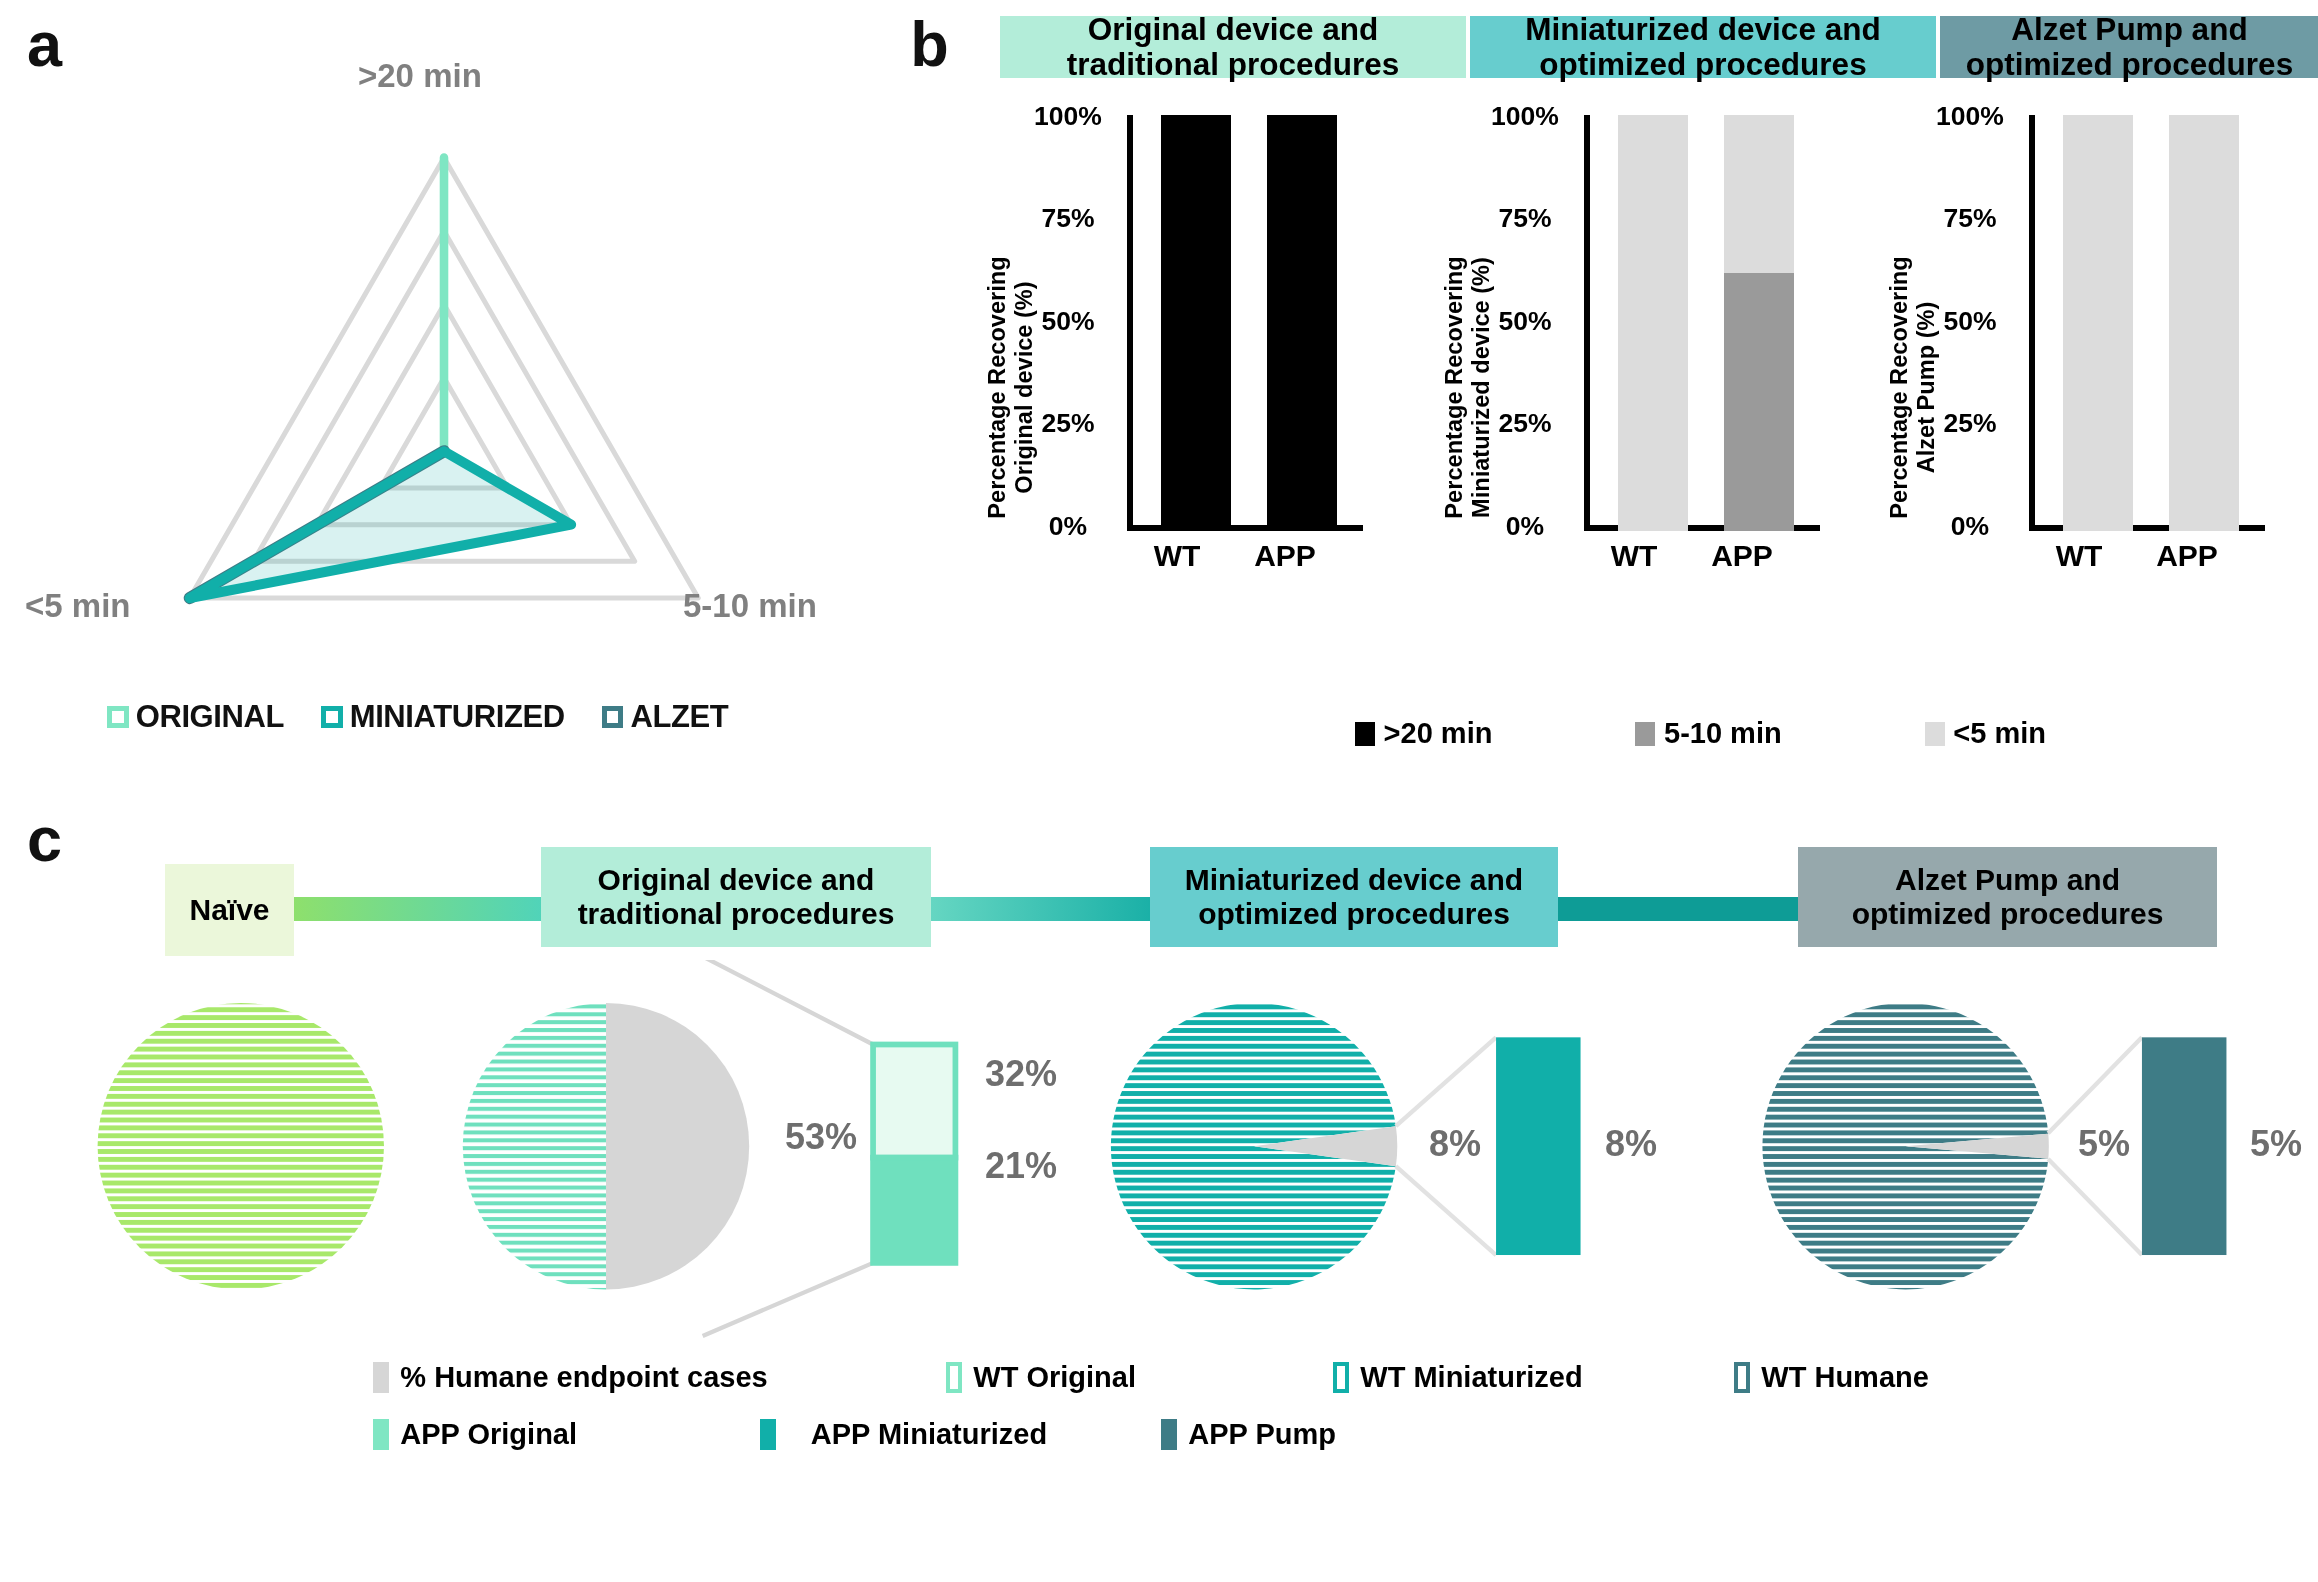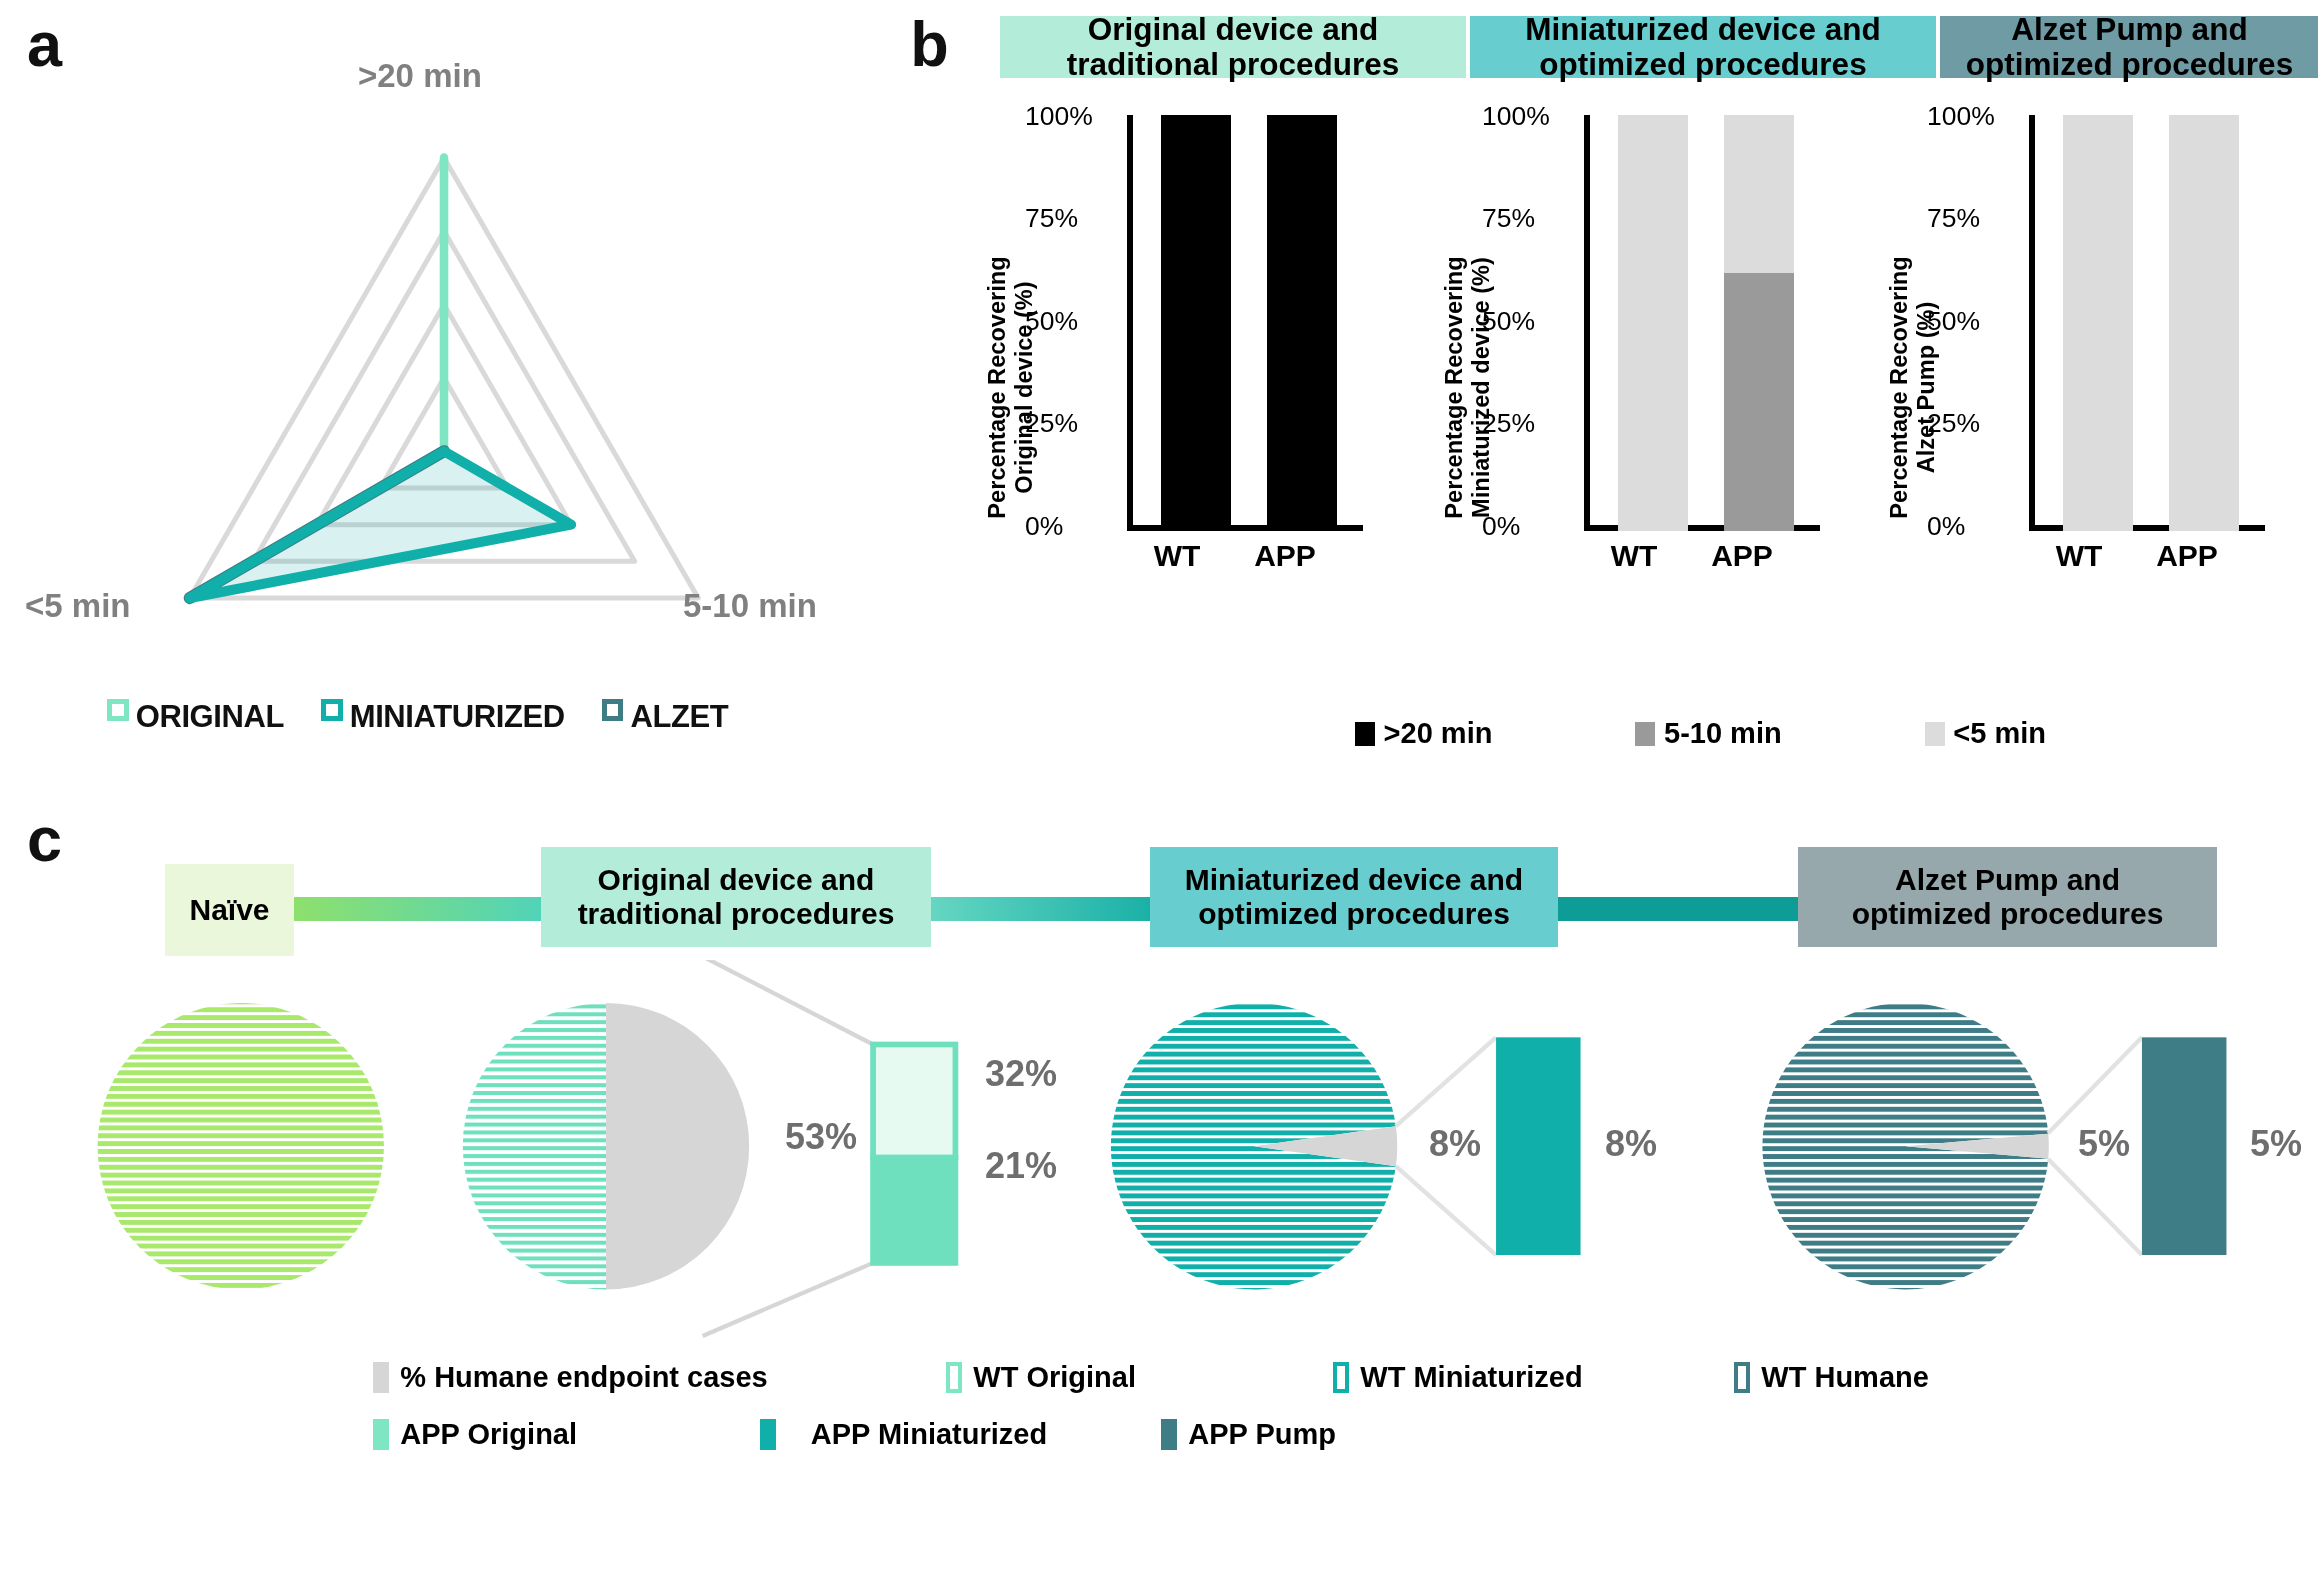--- a/index.html
+++ b/index.html
@@ -9,32 +9,32 @@
     position:relative;overflow:hidden;
   }
   .abs{position:absolute;}
   .pl{font-weight:bold;font-size:63px;color:#111;line-height:1;}
 
   
   #panel-a{left:0;top:0;width:896px;height:781px;}
   .radar-wrap{position:absolute;left:43px;top:93px;width:802px;height:516px;}
   .axis-label{position:absolute;font-size:33px;font-weight:bold;color:#808080;white-space:nowrap;}
   .legend-a{position:absolute;left:107px;top:699px;display:flex;gap:37px;align-items:center;}
-  .legend-a .item{display:flex;align-items:flex-start;gap:7.2px;}
+  .legend-a .item{display:flex;align-items:center;gap:7.2px;}
   .legend-a .sw{width:21.5px;height:21.5px;background:#fff;box-sizing:border-box;}
   .legend-a .lb{font-size:31px;font-weight:bold;color:#111;letter-spacing:-0.4px;}
 
   
   #panel-b{left:896px;top:0;width:1423px;height:781px;}
   .bhead{position:absolute;top:15.8px;height:62px;display:flex;align-items:center;justify-content:center;text-align:center;}
   .bhead span{font-size:31.5px;font-weight:bold;color:#000;line-height:1.12;}
   .bchart{position:absolute;top:115px;width:416px;height:523px;}
   .ytitle{position:absolute;transform-origin:left top;transform:rotate(-90deg);
           font-size:23.6px;font-weight:bold;color:#000;text-align:center;line-height:1.15;white-space:nowrap;}
-  .ytick{position:absolute;font-size:26.5px;font-weight:normal;color:#000;text-align:left;width:86px;}
+  .ytick{position:absolute;font-size:26.5px;font-weight:bold;color:#000;text-align:center;width:86px;}
   .plot{position:absolute;}
   .axisline{position:absolute;background:#000;}
   .bar{position:absolute;bottom:0;display:flex;flex-direction:column-reverse;}
   .seg{width:100%;}
   .xlab{position:absolute;font-size:30px;font-weight:bold;color:#000;text-align:center;}
   .legend-b{position:absolute;left:459px;top:717px;display:flex;gap:143px;align-items:center;}
   .legend-b .item{display:flex;align-items:center;gap:8.6px;}
   .legend-b .sw{width:20px;height:24px;}
   .legend-b .lb{font-size:29px;font-weight:bold;color:#000;}
 

